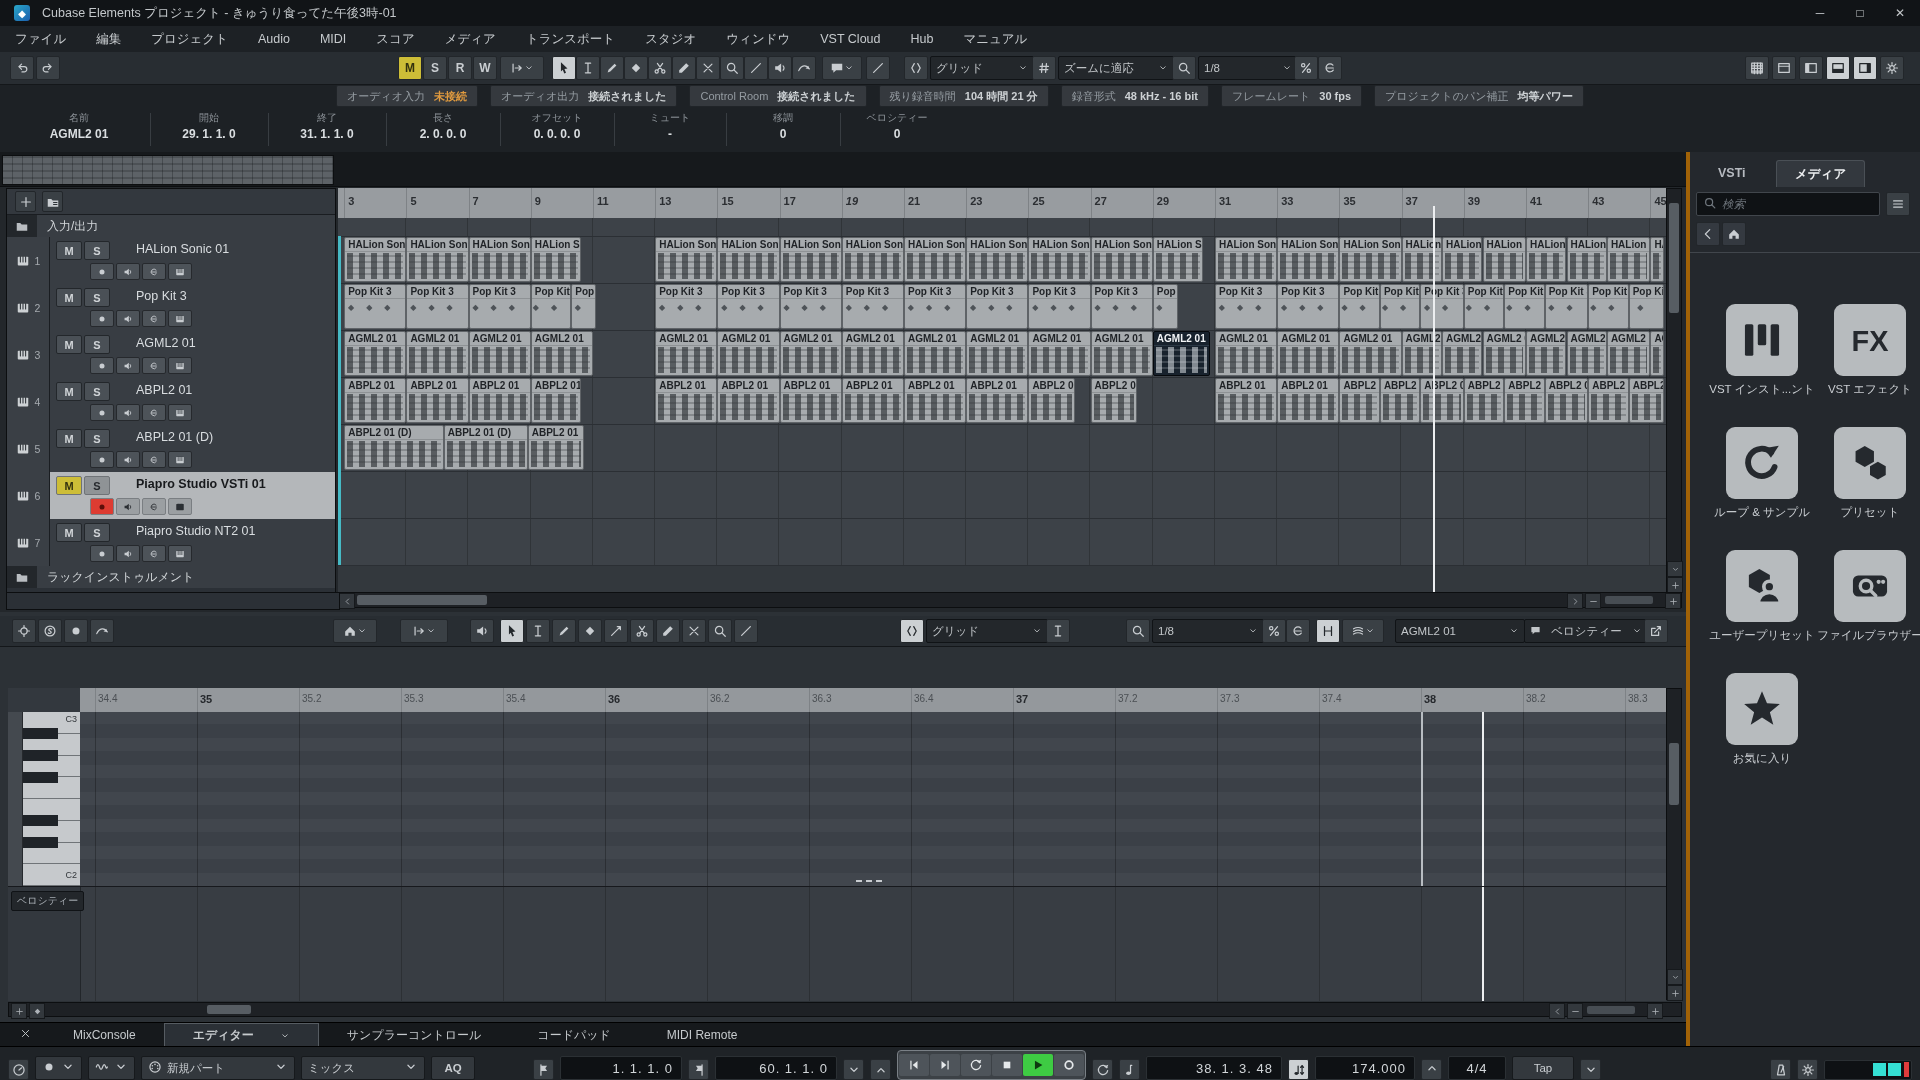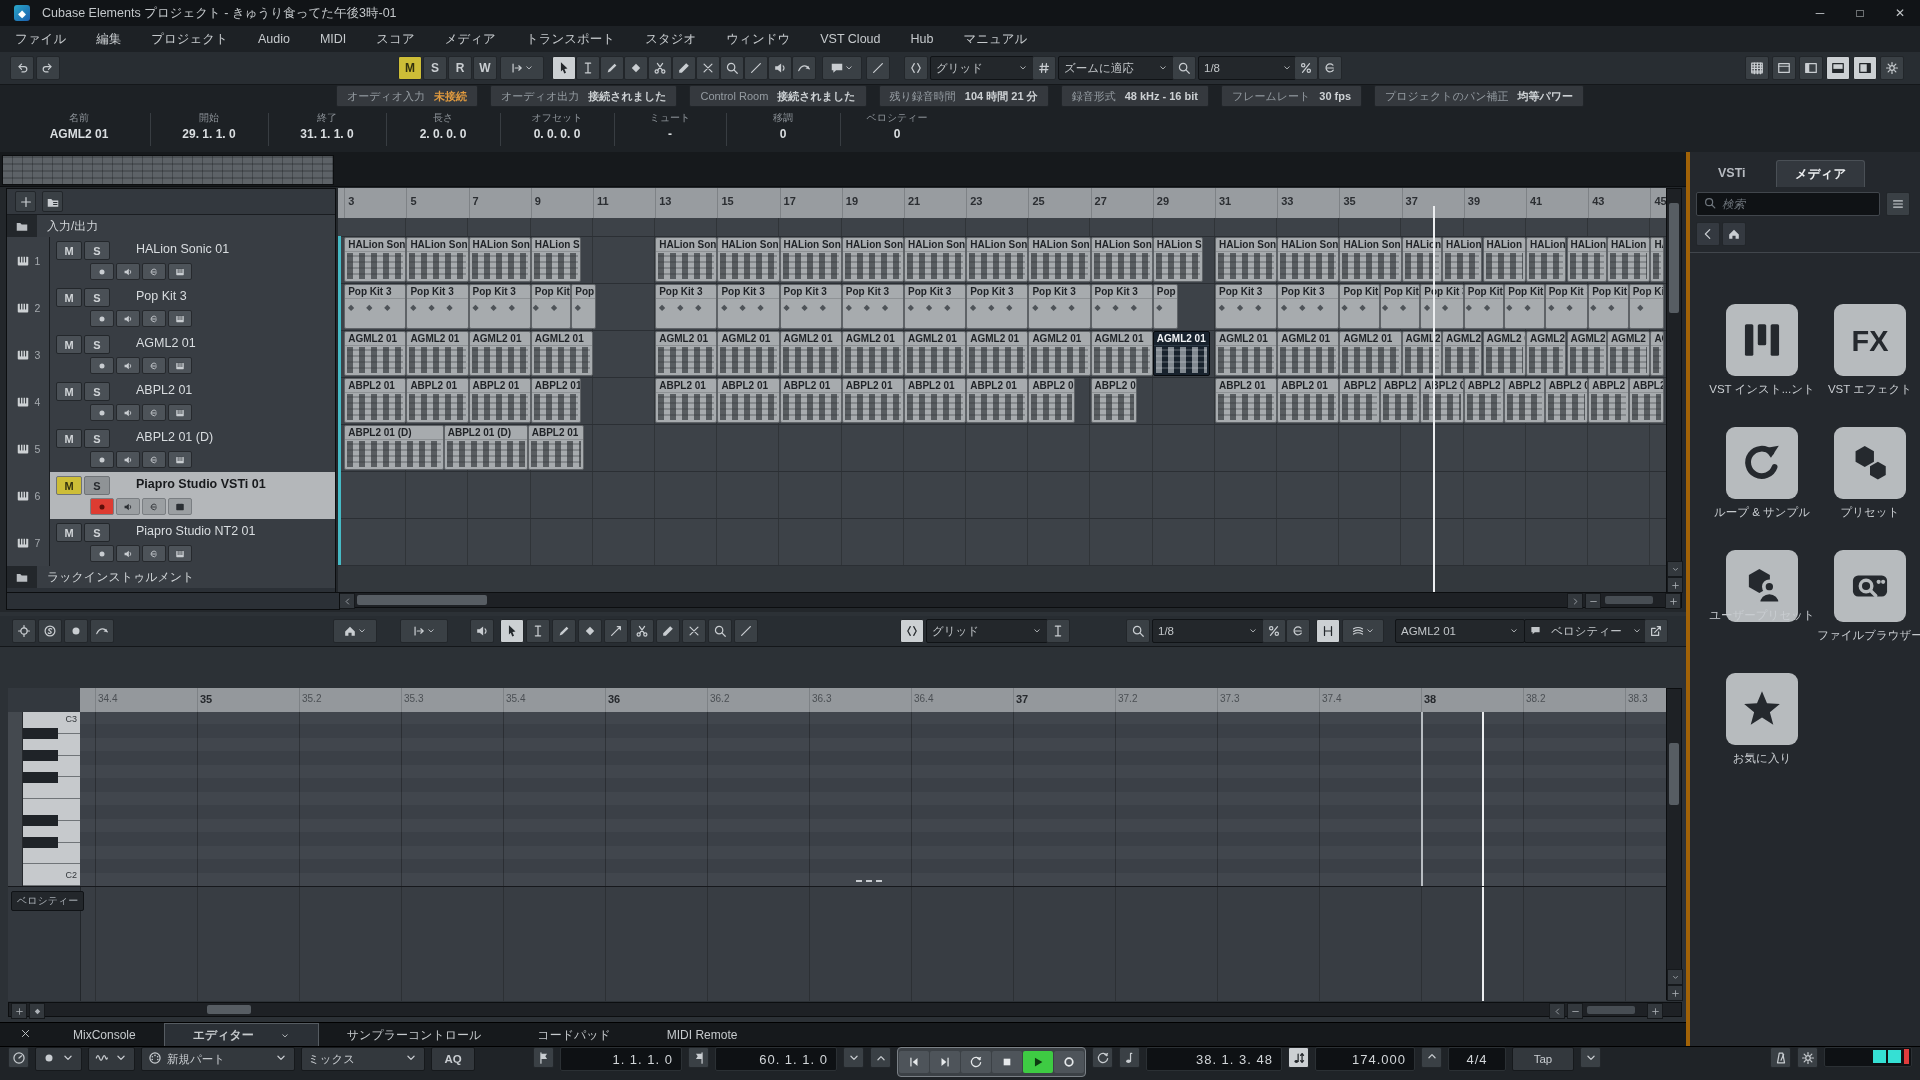--- a/index.html
+++ b/index.html
@@ -88,21 +88,21 @@
   #ed-grid .vlines{position:absolute;left:0;top:0;width:100%;height:100%;
      background:repeating-linear-gradient(90deg,rgba(0,0,0,0.28) 0 1px,transparent 1px 102px);background-position:15px 0;}
   #ed-velo{position:absolute;left:8px;top:274px;width:1658px;height:114px;background:#383d43;border-top:1px solid #17191d;overflow:hidden;}
   #ed-velo .gut{position:absolute;left:0;top:0;width:72px;height:100%;background:#33383e;border-right:1px solid #22262a;}
   .velo-chip{position:absolute;left:3px;top:4px;background:#23272b;border:1px solid #101316;color:#a7adb3;font-size:10px;padding:2px 5px;border-radius:2px;}
   #ed-velo .vlines{position:absolute;left:72px;top:0;right:0;height:100%;background:repeating-linear-gradient(90deg,rgba(0,0,0,0.22) 0 1px,transparent 1px 102px);background-position:15px 0;}
   
   #bottomtabs{left:0;top:1022px;width:1920px;height:24px;background:#16191c;display:flex;align-items:center;border-top:1px solid #000;}
   .btab{padding:0 28px;font-size:12px;color:#c6cacd;height:24px;display:flex;align-items:center;}
   .btab.active{background:#2b3036;border:1px solid #565c62;border-bottom:none;gap:26px;font-weight:bold;}
-  #transport{left:0;top:1046px;width:1920px;height:34px;background:#1f2327;border-top:1px solid #000;display:flex;align-items:flex-start;padding:0 8px;box-sizing:border-box;gap:6px;}
+  #transport{left:0;top:1046px;width:1920px;height:34px;background:#1f2327;border-top:1px solid #000;display:flex;align-items:flex-end;padding:0 8px;box-sizing:border-box;gap:6px;}
   .t-val{height:22px;background:#0e1114;border:1px solid #2b3034;border-radius:2px;color:#d2d6d9;font-size:13px;display:flex;align-items:center;justify-content:flex-end;padding:0 8px;letter-spacing:1px;}
   .t-chip{height:22px;background:#33383d;border:1px solid #16191c;border-radius:2px;color:#c9cdd1;display:flex;align-items:center;justify-content:center;font-size:11.5px;padding:0 6px;gap:5px;}
   .t-group{height:26px;background:#3c4146;border:1px solid #7a8086;border-radius:4px;display:flex;align-items:center;padding:1px;gap:1px;}
   .t-btn{width:30px;height:22px;background:#4e545a;border-radius:2px;color:#e6e9eb;display:flex;align-items:center;justify-content:center;}
   .t-btn.play{background:#3ecb43;color:#0d3a10;}
   .meter{width:86px;height:18px;background:#0e1114;border:1px solid #2b3034;border-radius:2px;position:relative;}
   .meter .c1{position:absolute;left:48px;top:2px;width:13px;height:13px;background:#35e0d4;}
   .meter .c2{position:absolute;left:63px;top:2px;width:13px;height:13px;background:#35e0d4;}
   .meter .clip{position:absolute;left:79px;top:1px;width:5px;height:15px;background:#e03c3c;}
   
@@ -718,21 +718,21 @@
       <div class="rl-num" style="left: 196.8px;">9</div>
       <div class="rl-tick" style="left: 255px;"></div>
       <div class="rl-num" style="left: 259px;">11</div>
       <div class="rl-tick" style="left: 317.2px;"></div>
       <div class="rl-num" style="left: 321.2px;">13</div>
       <div class="rl-tick" style="left: 379.4px;"></div>
       <div class="rl-num" style="left: 383.4px;">15</div>
       <div class="rl-tick" style="left: 441.6px;"></div>
       <div class="rl-num" style="left: 445.6px;">17</div>
       <div class="rl-tick" style="left: 503.8px;"></div>
-      <div class="rl-num" style="left: 507.8px;">19</div>
+      <div class="rl-num" style="left: 507.8px; font-style: italic;">19</div>
       <div class="rl-tick" style="left: 566px;"></div>
       <div class="rl-num" style="left: 570px;">21</div>
       <div class="rl-tick" style="left: 628.2px;"></div>
       <div class="rl-num" style="left: 632.2px;">23</div>
       <div class="rl-tick" style="left: 690.4px;"></div>
       <div class="rl-num" style="left: 694.4px;">25</div>
       <div class="rl-tick" style="left: 752.6px;"></div>
       <div class="rl-num" style="left: 756.6px;">27</div>
       <div class="rl-tick" style="left: 814.8px;"></div>
       <div class="rl-num" style="left: 818.8px;">29</div>
@@ -1716,21 +1716,21 @@
           </svg>
         </div>
         <div class="tile-lb" style="left: 115px; top: 353px;">プリセット</div>
         <div class="tile" style="left: 36px; top: 398px;">
           <svg viewBox="0 0 16 16" width="42" height="42" fill="none" stroke="currentColor" stroke-width="1.4" stroke-linecap="round" stroke-linejoin="round">
             <path d="M7 1.5 L11 3.8 V8.4 L7 10.7 L3 8.4 V3.8 Z" fill="currentColor" stroke="none"></path>
             <circle cx="10.8" cy="8.3" r="2.1" fill="currentColor" stroke="#b7bbbe"></circle>
             <path d="M6.6 14.6 a4.2 4.2 0 0 1 8.4 0 Z" fill="currentColor" stroke="#b7bbbe"></path>
           </svg>
         </div>
-        <div class="tile-lb" style="left: 7px; top: 456px;">ユーザープリセット</div>
+        <div class="tile-lb" style="left: 7px; top: 476px;">ユーザープリセット</div>
         <div class="tile" style="left: 144px; top: 398px;">
           <svg viewBox="0 0 16 16" width="42" height="42" fill="none" stroke="currentColor" stroke-width="1.4" stroke-linecap="round" stroke-linejoin="round">
             <rect x="1.5" y="4" width="13" height="8" rx="2" fill="currentColor" stroke="none"></rect>
             <circle cx="6.5" cy="8" r="2.2" fill="none" stroke="#b7bbbe" stroke-width="1.3"></circle>
             <path d="M8.1 9.6 L10.2 11.7" stroke="#b7bbbe" stroke-width="1.3"></path>
             <circle cx="11.3" cy="6.4" r="0.8" fill="#b7bbbe" stroke="none"></circle>
             <circle cx="13" cy="6.4" r="0.8" fill="#b7bbbe" stroke="none"></circle>
           </svg>
         </div>
         <div class="tile-lb" style="left: 115px; top: 476px;">ファイルブラウザー</div>

